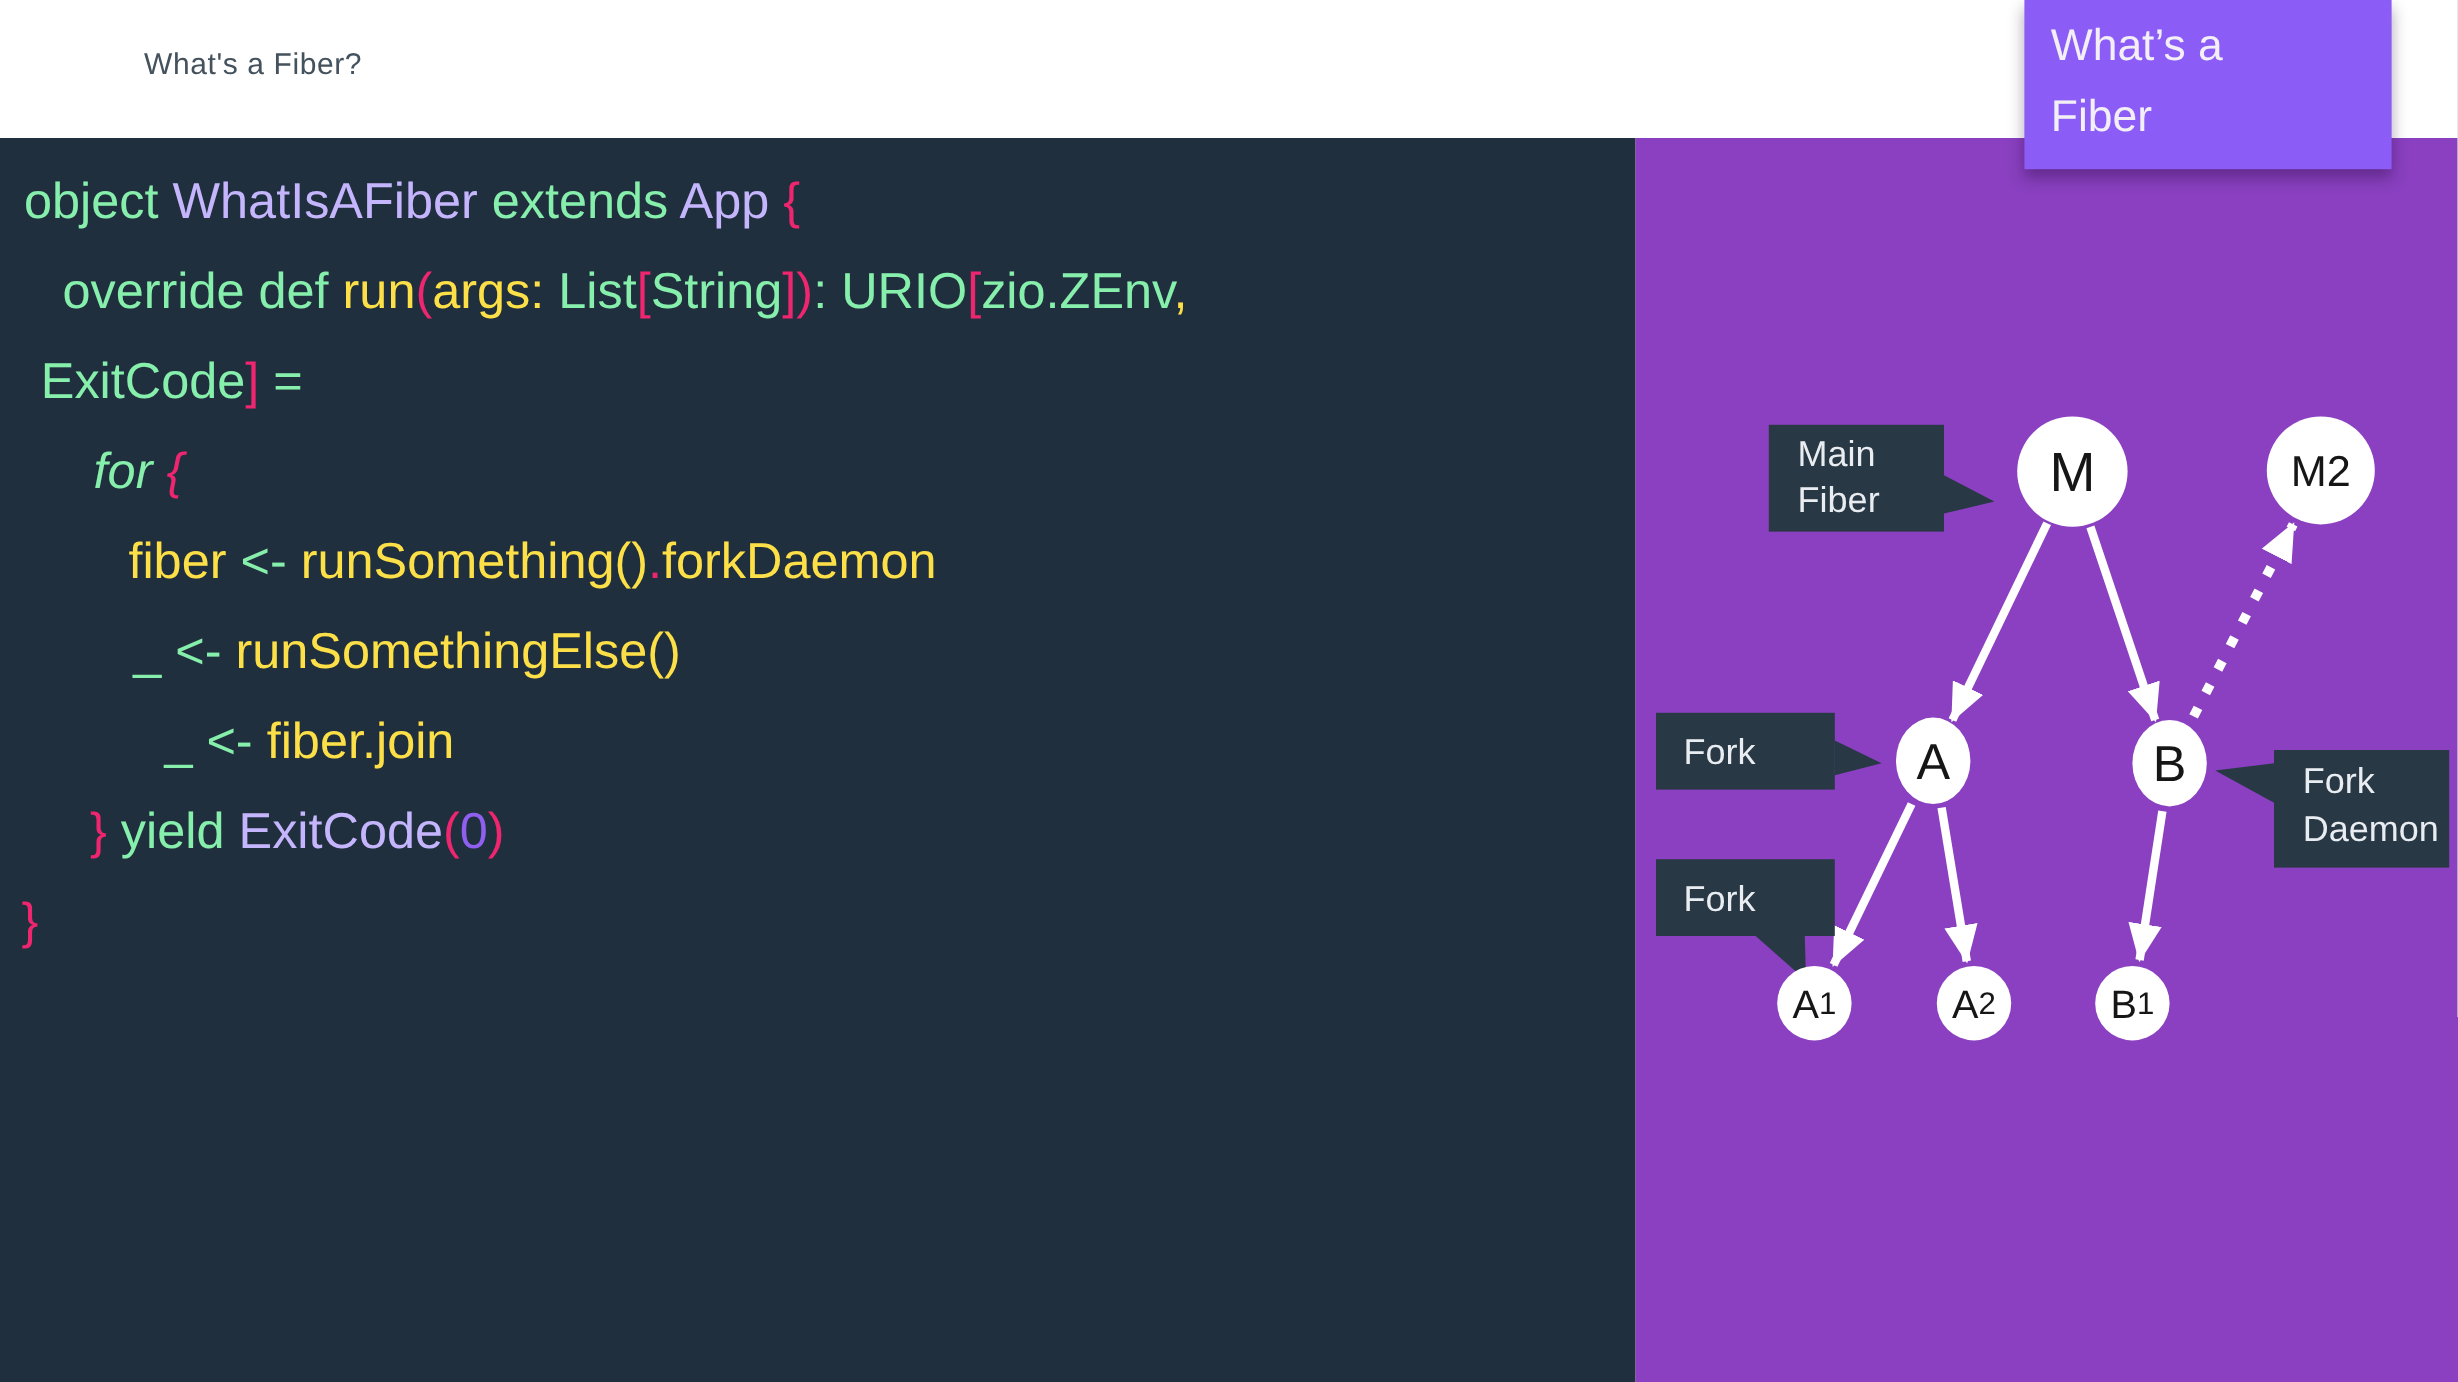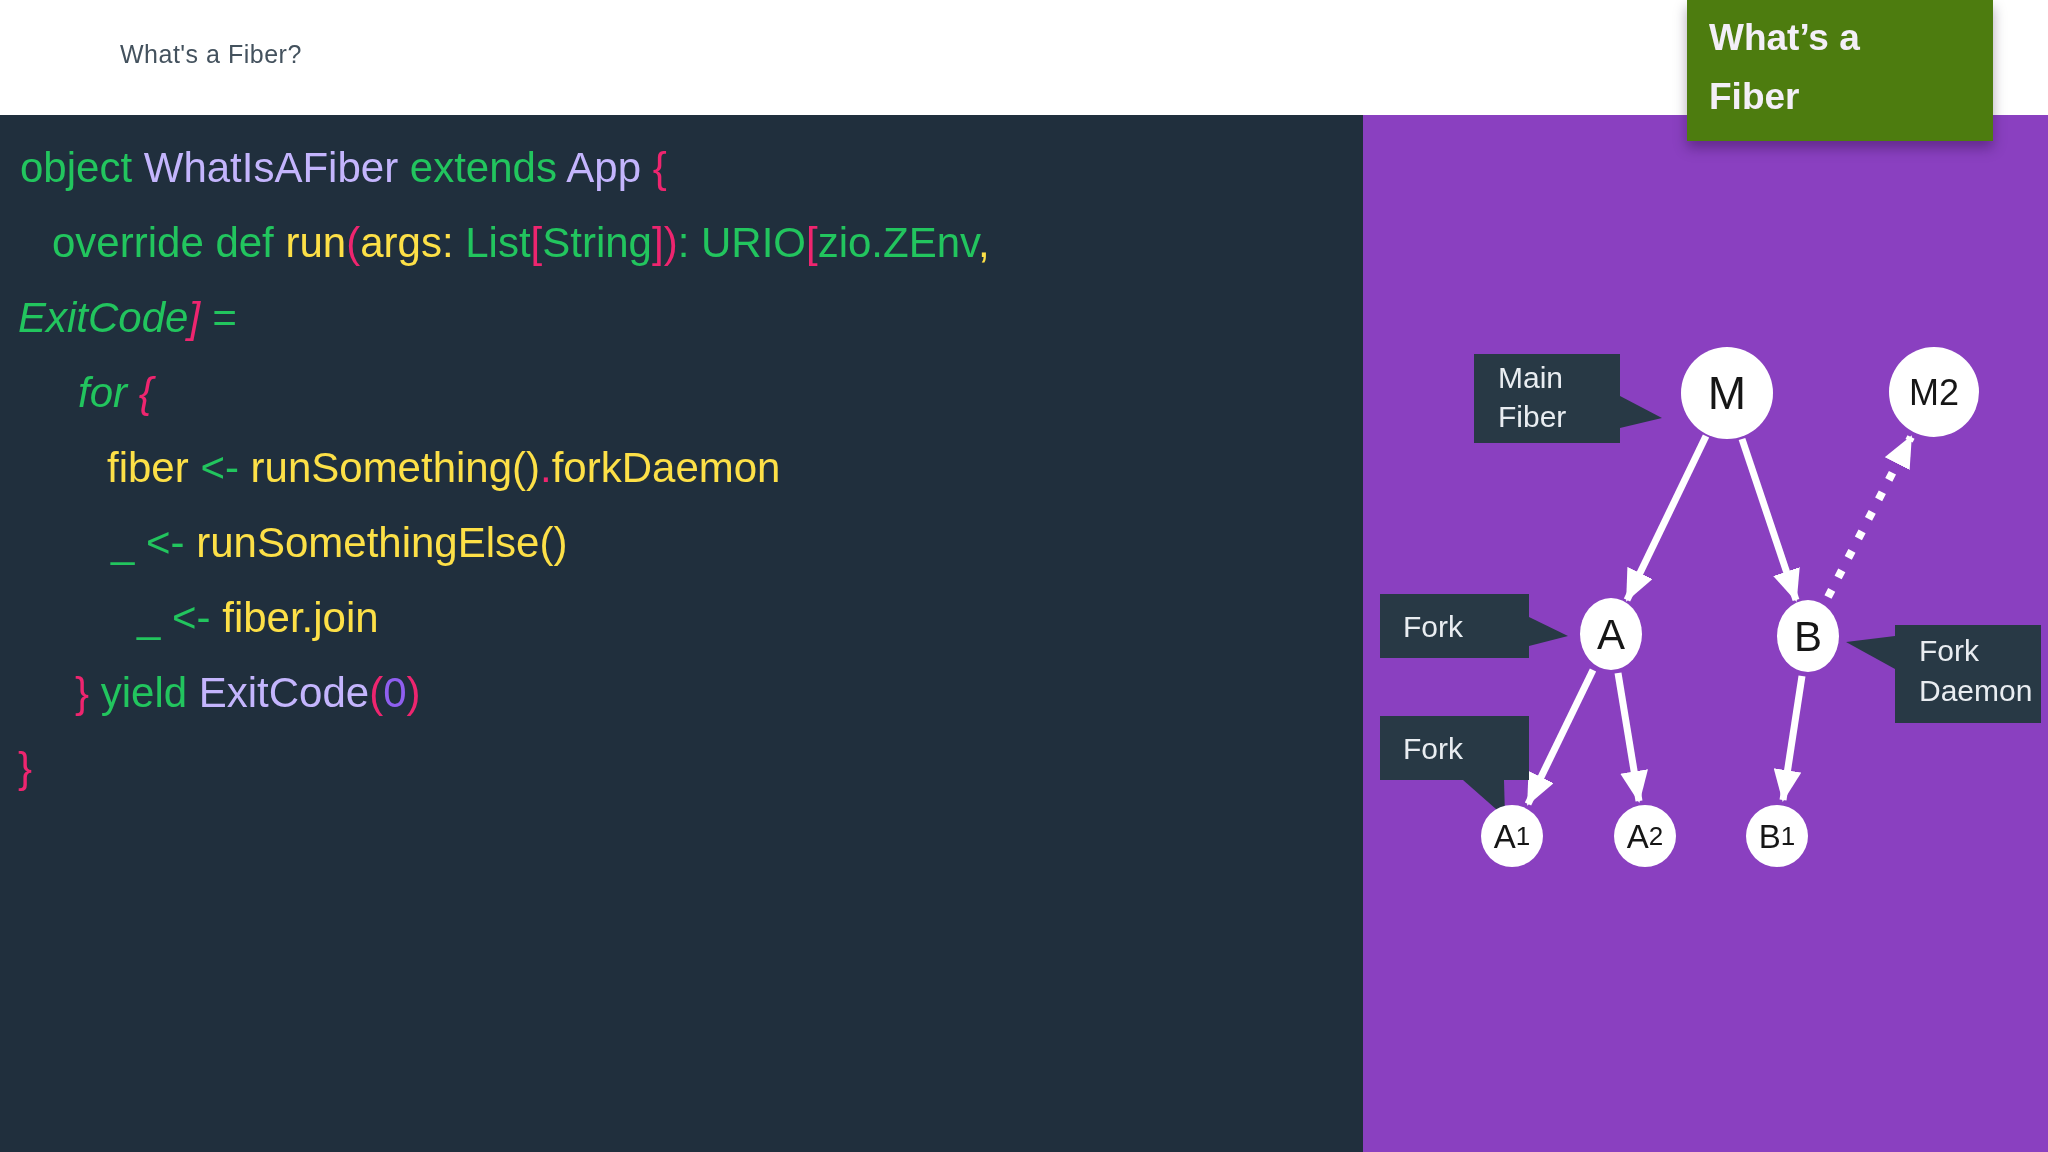--- a/index.html
+++ b/index.html
@@ -2,45 +2,45 @@
 <html><head>
 <meta charset="utf-8">
 <style>
   html,body{margin:0;padding:0;background:#ffffff;}
   .page{position:relative;width:2048px;height:1152px;overflow:hidden;font-family:"Liberation Sans",sans-serif;}
   .header{position:absolute;left:0;top:0;width:2048px;height:115px;background:#ffffff;}
   .header-title{position:absolute;left:120px;top:40px;font-size:25px;color:#44525E;letter-spacing:.5px;}
   .code-panel{position:absolute;left:0;top:115px;width:1363px;height:1037px;background:#202F3D;}
   .code{position:absolute;left:18px;top:15px;right:10px;font-size:42px;line-height:75px;white-space:nowrap;}
   .code-line{height:75px;}
-  .tok-cyan{color:#22c55e;}
+  .tok-cyan{color:#86efac;}
   .tok-lime{color:#c4b5fd;}
   .tok-pink{color:#EE256F;}
   .tok-white{color:#fde047;}
   .tok-violet{color:#8F5FF0;}
   .diagram-panel{position:absolute;left:1363px;top:115px;width:685px;height:1037px;background:#8A40C0;}
   .diagram-panel svg{position:absolute;left:0;top:0;}
-  .corner-card{position:absolute;left:1687px;top:0;width:306px;height:141px;background:#4d7c0f;z-index:6;
-    box-shadow:0 7px 12px rgba(25,0,45,.35);color:#F3EFF7;font-weight:bold;font-size:37px;line-height:59px;
+  .corner-card{position:absolute;left:1687px;top:0;width:306px;height:141px;background:#8b5cf6;z-index:6;
+    box-shadow:0 7px 12px rgba(25,0,45,.35);color:#F3EFF7;font-weight:normal;font-size:37px;line-height:59px;
     padding-left:22px;padding-top:8px;box-sizing:border-box;}
 </style>
 </head>
 <body>
 
 <div class="page">
 
   <div class="header">
     <span class="header-title">What's a Fiber?</span>
   </div>
 
   <div class="code-panel">
     <div class="code" id="code-block">
         <div class="code-line" style="margin-left: 2px;"><span class="tok-cyan">object </span><span class="tok-lime">WhatIsAFiber</span><span class="tok-cyan"> extends </span><span class="tok-lime">App </span><span class="tok-pink">{</span></div>
         <div class="code-line" style="margin-left: 34px;"><span class="tok-cyan">override def </span><span class="tok-white">run</span><span class="tok-pink">(</span><span class="tok-white">args</span><span class="tok-white">: </span><span class="tok-cyan">List</span><span class="tok-pink">[</span><span class="tok-cyan">String</span><span class="tok-pink">])</span><span class="tok-cyan">: URIO</span><span class="tok-pink">[</span><span class="tok-cyan">zio.ZEnv</span><span class="tok-white">,</span></div>
-        <div class="code-line" style="margin-left: 0px; font-style: italic;"><span class="tok-cyan">ExitCode</span><span class="tok-pink">]</span><span class="tok-cyan"> =</span></div>
+        <div class="code-line" style="margin-left: 16px;"><span class="tok-cyan">ExitCode</span><span class="tok-pink">]</span><span class="tok-cyan"> =</span></div>
         <div class="code-line" style="margin-left: 60px; font-style: italic;"><span class="tok-cyan">for </span><span class="tok-pink">{</span></div>
         <div class="code-line" style="margin-left: 89px;"><span class="tok-white">fiber </span><span class="tok-cyan">&lt;- </span><span class="tok-white">runSomething()</span><span class="tok-pink">.</span><span class="tok-white">forkDaemon</span></div>
         <div class="code-line" style="margin-left: 93px;"><span class="tok-cyan">_ &lt;- </span><span class="tok-white">runSomethingElse()</span></div>
         <div class="code-line" style="margin-left: 119px;"><span class="tok-cyan">_ &lt;- </span><span class="tok-white">fiber.join</span></div>
         <div class="code-line" style="margin-left: 57px;"><span class="tok-pink">} </span><span class="tok-cyan">yield </span><span class="tok-lime">ExitCode</span><span class="tok-pink">(</span><span class="tok-violet">0</span><span class="tok-pink">)</span></div>
         <div class="code-line" style="margin-left: 0px;"><span class="tok-pink">}</span></div>
       </div>
   </div>
 
   <div class="diagram-panel">

